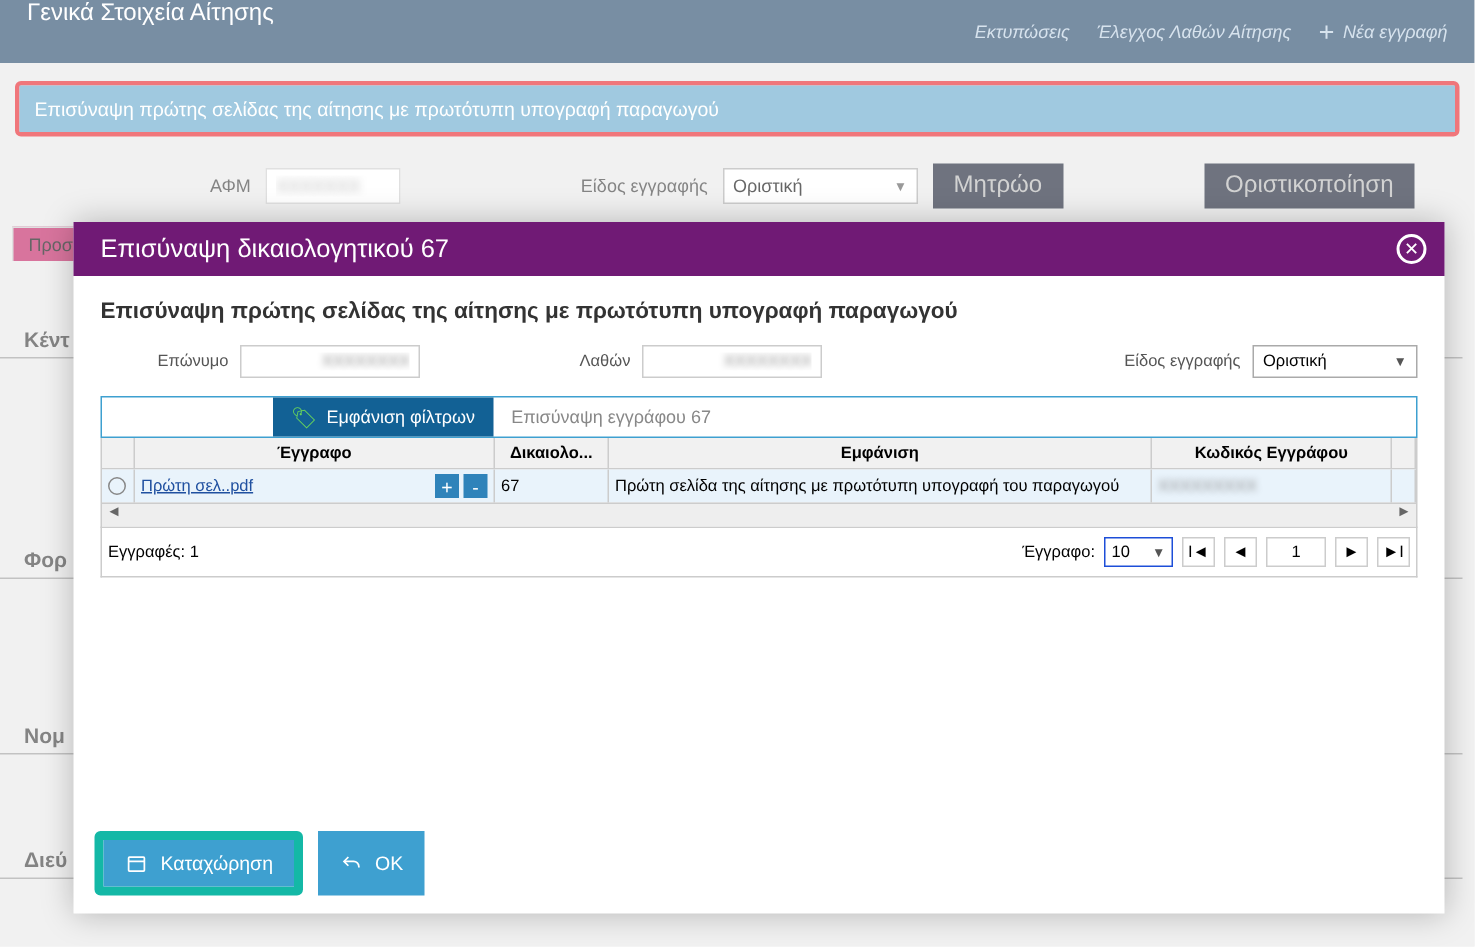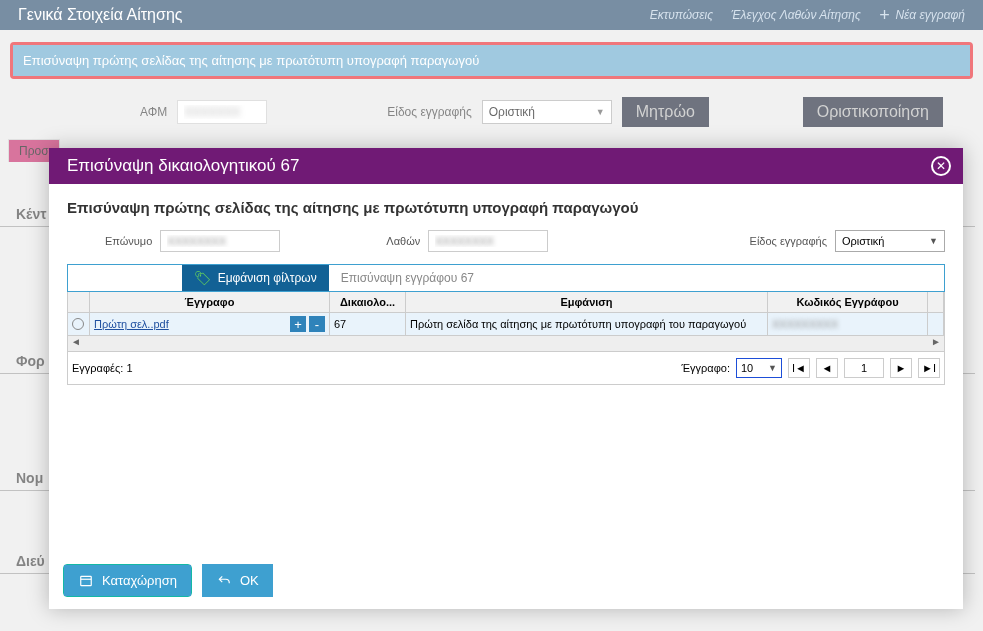--- a/index.html
+++ b/index.html
@@ -1,21 +1,21 @@
 <!DOCTYPE html>
 <html><head>
 <meta charset="utf-8">
 <style>
 * { box-sizing: border-box; margin: 0; padding: 0; font-family: Arial, sans-serif; }
 body { background: #e8e8e8; width: 983px; height: 631px; overflow: hidden; position: relative; }
 .overlay { position: absolute; inset: 0; background: rgba(255,255,255,0.4); z-index: 5; }
 
 
 .page { position: absolute; inset: 0; }
-.top-header { background: #1f4367; height: 30px; display: flex; align-items: center; padding: 0 18px; color: #fff; justify-content: space-between; }
+.top-header { background: #1f4367; height: 42px; display: flex; padding: 0 18px; color: #fff; justify-content: space-between; }
 .top-header h1 { font-size: 16px; font-weight: 400; }
 .top-actions { display: flex; gap: 18px; align-items: center; font-size: 12px; color: #bcd0e2; }
 .top-actions .item { display: flex; align-items: center; gap: 6px; font-style: italic; }
 .plus-big { font-size: 18px; font-weight: 300; }
 
 .highlight-bar { margin: 12px 10px 0 10px; border: 3px solid #e61b23; border-radius: 4px; }
 .highlight-bar-inner { background: #62a6cb; color: #fff; padding: 8px 10px; font-size: 13px; }
 
 .form-row { display: flex; align-items: center; padding: 18px 0 12px 0; gap: 10px; }
 .form-label { font-size: 12px; color: #333; }
@@ -33,21 +33,21 @@
 .modal { position: absolute; left: 49px; top: 148px; width: 914px; height: 461px; background: #fff; z-index: 10; box-shadow: 0 0 20px rgba(0,0,0,0.25); display: flex; flex-direction: column; }
 .modal-header { background: #701a75; color: #fff; height: 36px; display: flex; align-items: center; justify-content: space-between; padding: 0 12px 0 18px; }
 .modal-header h2 { font-size: 17px; font-weight: 400; }
 .close-btn { width: 20px; height: 20px; border: 2px solid #fff; border-radius: 50%; display: flex; align-items: center; justify-content: center; font-size: 12px; cursor: pointer; }
 
 .modal-body { padding: 15px 18px 0 18px; flex: 1; display: flex; flex-direction: column; }
 .modal-subtitle { font-size: 15px; font-weight: 700; color: #333; margin-bottom: 14px; }
 
 .modal-form-row { display: flex; align-items: center; gap: 8px; margin-bottom: 12px; }
 .modal-form-row .lbl { font-size: 11px; color: #555; }
-.modal-form-row .inp { height: 22px; border: 1px solid #ccc; padding: 0 6px; font-size: 11px; color: transparent; text-shadow: 0 0 5px #888; }
+.modal-form-row .inp { height: 22px; border: 1px solid #ccc; padding: 0 6px; font-size: 11px; color: transparent; text-shadow: 0 0 5px #888; text-align: right; }
 .modal-form-row .sel { height: 22px; border: 1px solid #aaa; font-size: 11px; width: 110px; padding: 0 6px; display: flex; align-items: center; justify-content: space-between; background: #fff; }
 
 .toolbar { display: flex; border: 1px solid #3ea0d0; height: 28px; }
 .toolbar-item { display: flex; align-items: center; gap: 6px; padding: 0 12px; font-size: 12px; color: #888; }
 .toolbar-item.active { background: #126195; color: #fff; }
 .toolbar-item.active .ticon { color: #6ad65a; }
 .ticon { font-size: 14px; }
 .toolbar-item.first { color: #fff; background: transparent; }
 
 .grid { border: 1px solid #ccc; border-top: none; }
@@ -71,21 +71,21 @@
 .scroll-strip { height: 16px; background: #eee; display: flex; justify-content: space-between; border-top: 1px solid #ccc; }
 .scroll-strip span { width: 16px; text-align: center; font-size: 10px; color: #666; }
 
 .grid-footer { display: flex; align-items: center; justify-content: space-between; padding: 6px 4px; font-size: 11px; border: 1px solid #ccc; border-top: none; }
 .pager { display: flex; align-items: center; gap: 6px; }
 .pager .pgbtn { width: 22px; height: 20px; border: 1px solid #ccc; background: #fff; display: flex; align-items: center; justify-content: center; font-size: 11px; cursor: pointer; }
 .pager .pginp { width: 40px; height: 20px; border: 1px solid #ccc; text-align: center; font-size: 11px; }
 .pager .sel { height: 20px; border: 1px solid #1d4ed8; font-size: 11px; width: 46px; padding: 0 4px; display: flex; align-items: center; justify-content: space-between; background:#fff; }
 
 .modal-footer { padding: 10px 14px 12px 14px; display: flex; gap: 10px; }
-.save-wrap { border: 1px solid #14b8a6; border-radius: 4px; }
+.save-wrap { border: 6px solid #14b8a6; border-radius: 4px; }
 .mbtn { background: #3ea0d0; color: #fff; border: none; padding: 8px 14px; font-size: 13px; display: flex; align-items: center; gap: 8px; cursor: pointer; }
 .mbtn .micon { width: 16px; height: 14px; display: inline-block; }
 .chev { font-size: 9px; color: #555; }
 </style>
 </head>
 <body>
 
 <div class="page">
   <div class="top-header">
     <h1>Γενικά Στοιχεία Αίτησης</h1>

